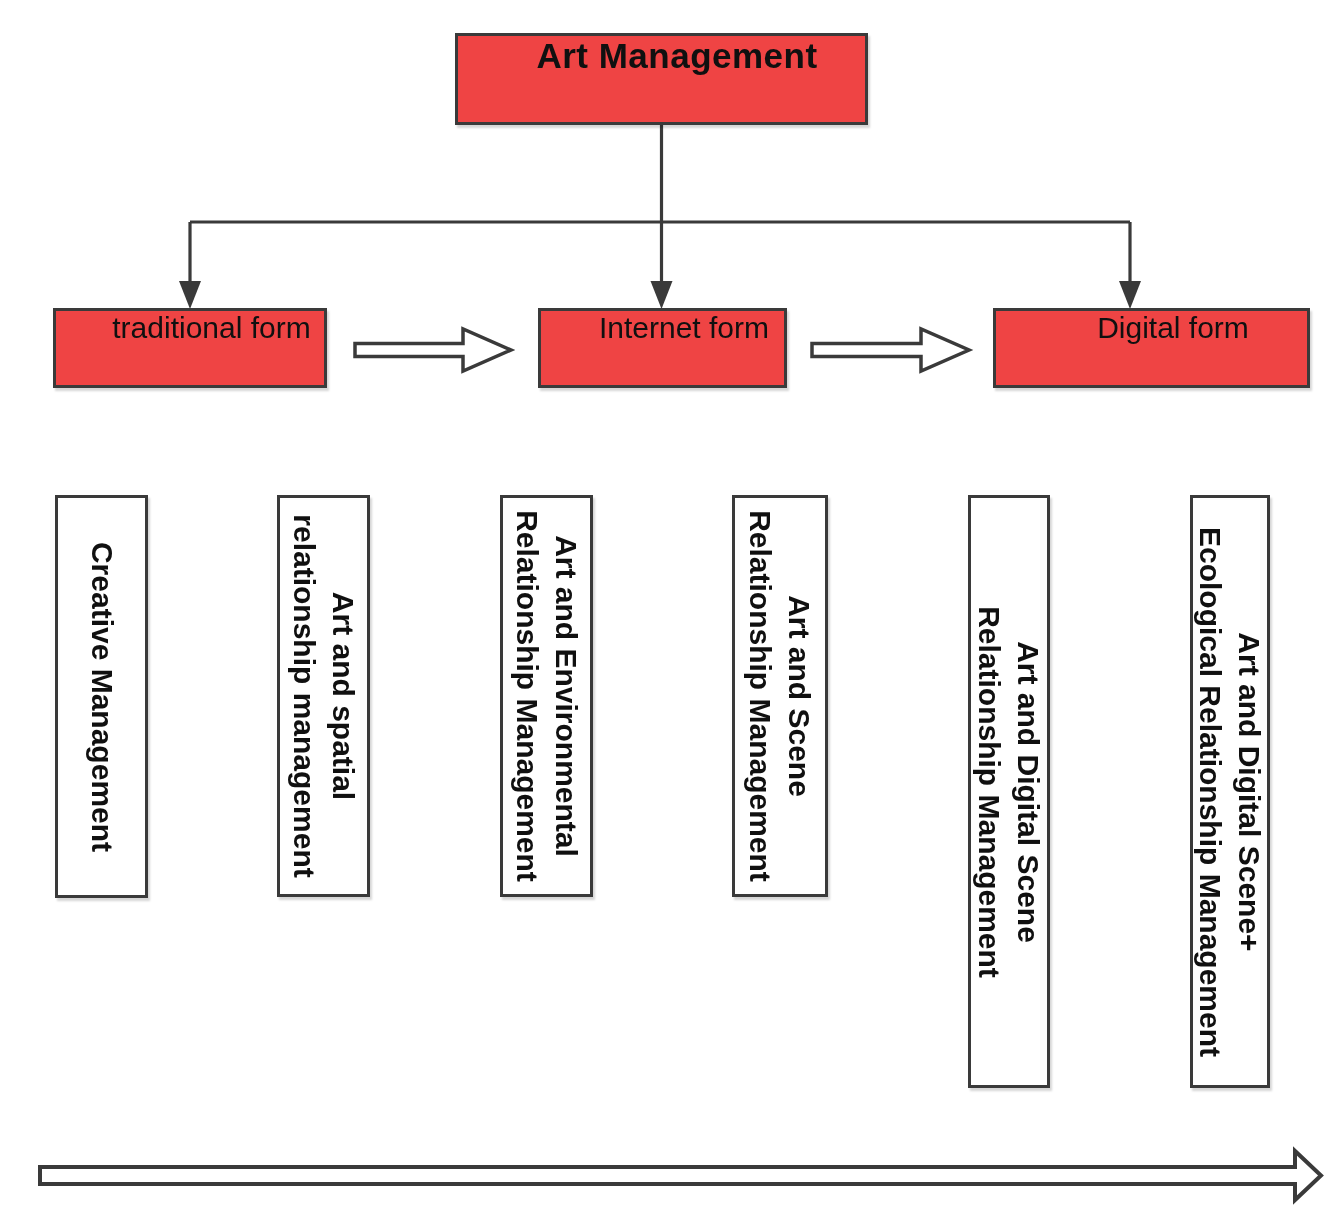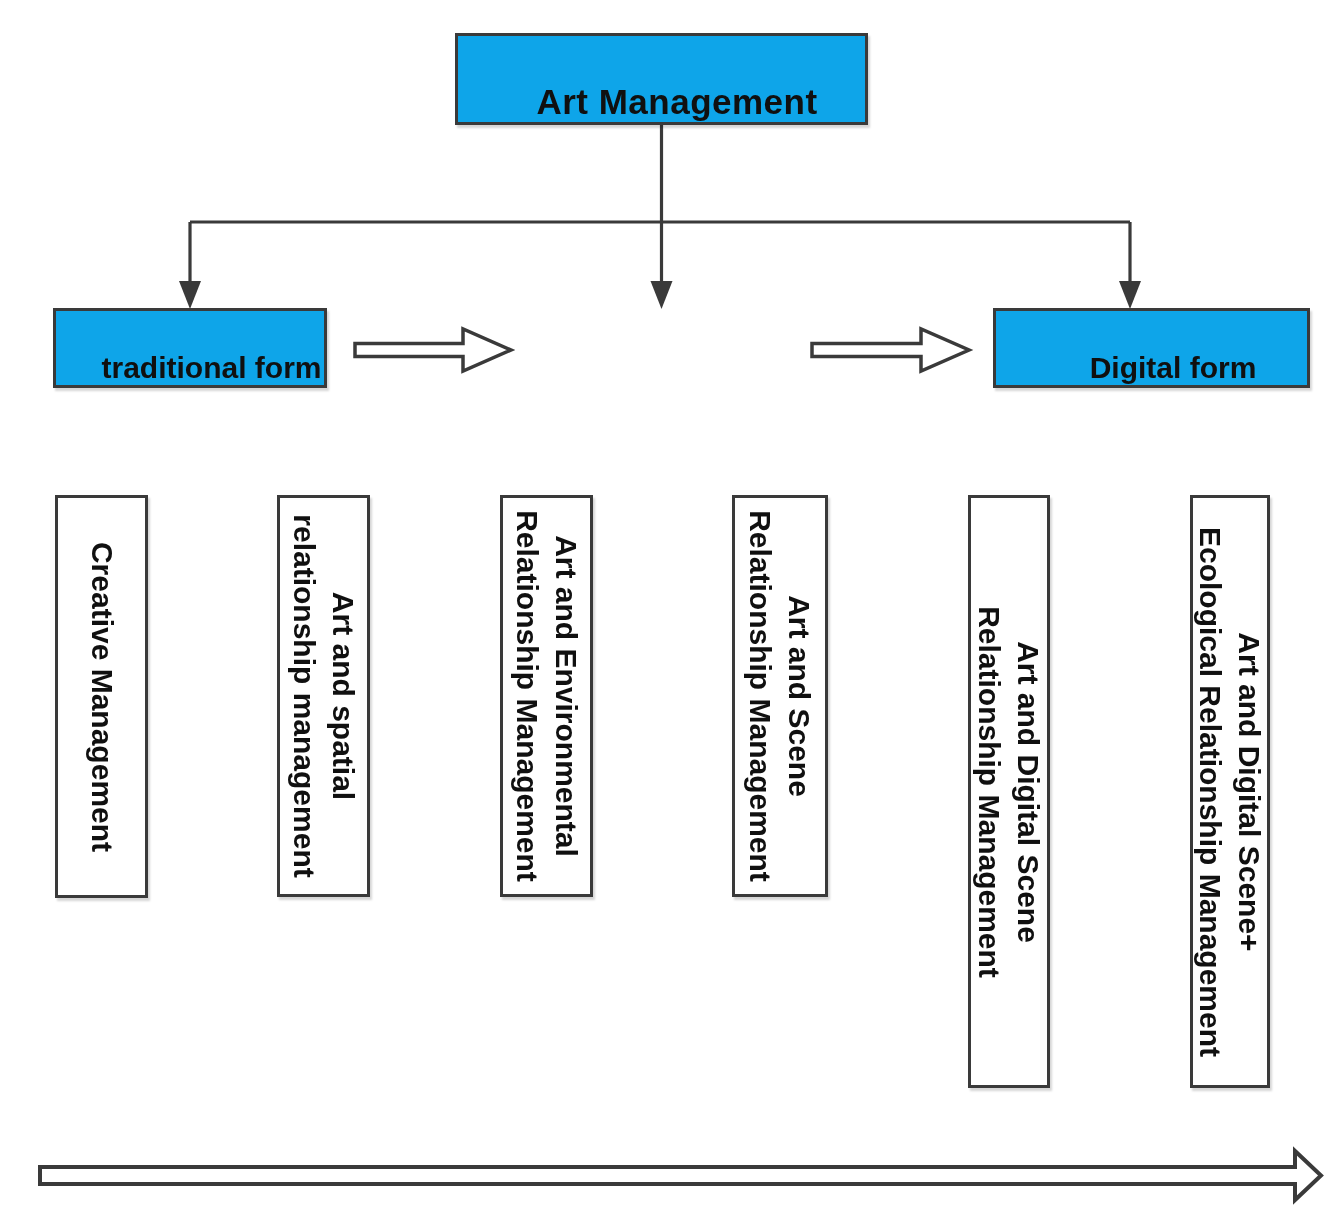--- a/index.html
+++ b/index.html
@@ -14,33 +14,33 @@
   }
   .overlay { position: absolute; left: 0; top: 0; width: 1330px; height: 1212px; }
   .cline { stroke: var(--line, #3a3a3a); fill: none; stroke-width: 3.2; }
   .ahead { fill: var(--line, #3a3a3a); stroke: none; }
   .barrow { fill: #ffffff; stroke: var(--line, #3a3a3a); stroke-width: 3.5; stroke-linejoin: miter; }
   .tarrow { fill: #ffffff; stroke: var(--line, #3a3a3a); stroke-width: 4; stroke-linejoin: miter; }
 
   .box {
     position: absolute;
     box-sizing: border-box;
-    background: #0ea5e9;
+    background: #ef4444;
     border: 3px solid var(--line, #3a3a3a);
     display: flex;
-    align-items: flex-end;
+    align-items: flex-start;
     justify-content: center;
     box-shadow: 2px 3px 2px rgba(0,0,0,0.16);
     padding-left: 31px;
   }
   .title-box { left: 455px; top: 33px; width: 413px; height: 92px; }
   .title-box .lbl { font-size: 35px; font-weight: 700; letter-spacing: 0.5px; }
 
   .stage-box { top: 308px; height: 80px; }
-  .stage-box .lbl { font-size: 30px; font-weight: 700; margin-left: 12px; }
+  .stage-box .lbl { font-size: 30px; font-weight: 400; margin-left: 12px; }
   .stage-1 { left: 53px;  width: 274px; }
   .stage-2 { left: 538px; width: 249px; }
   .stage-3 { left: 993px; width: 317px; }
 
   .vbox { position: absolute; box-sizing: border-box; background: #fff;
           border: 3px solid var(--line, #3a3a3a); box-shadow: 2px 3px 2px rgba(0,0,0,0.16); }
   .vb-1 { left: 55px;   top: 495px; width: 93px; height: 403px; }
   .vb-2 { left: 277px;  top: 495px; width: 93px; height: 402px; }
   .vb-3 { left: 500px;  top: 495px; width: 93px; height: 402px; }
   .vb-4 { left: 732px;  top: 495px; width: 96px; height: 402px; }
@@ -91,20 +91,23 @@
     <polygon class="tarrow" points="40,1167 1295,1167 1295,1151 1321,1175.5 1295,1200 1295,1184 40,1184"></polygon>
   </svg>
 
   <div class="box title-box">
     <span class="lbl">Art Management</span>
   </div>
 
   <div class="box stage-box stage-1">
     <span class="lbl">traditional form</span>
   </div>
+  <div class="box stage-box stage-2">
+    <span class="lbl">Internet form</span>
+  </div>
   <div class="box stage-box stage-3">
     <span class="lbl">Digital form</span>
   </div>
 
   <div class="vbox vb-1">
     <div class="vtext">
       <div class="line">Creative Management</div>
     </div>
   </div>
 

